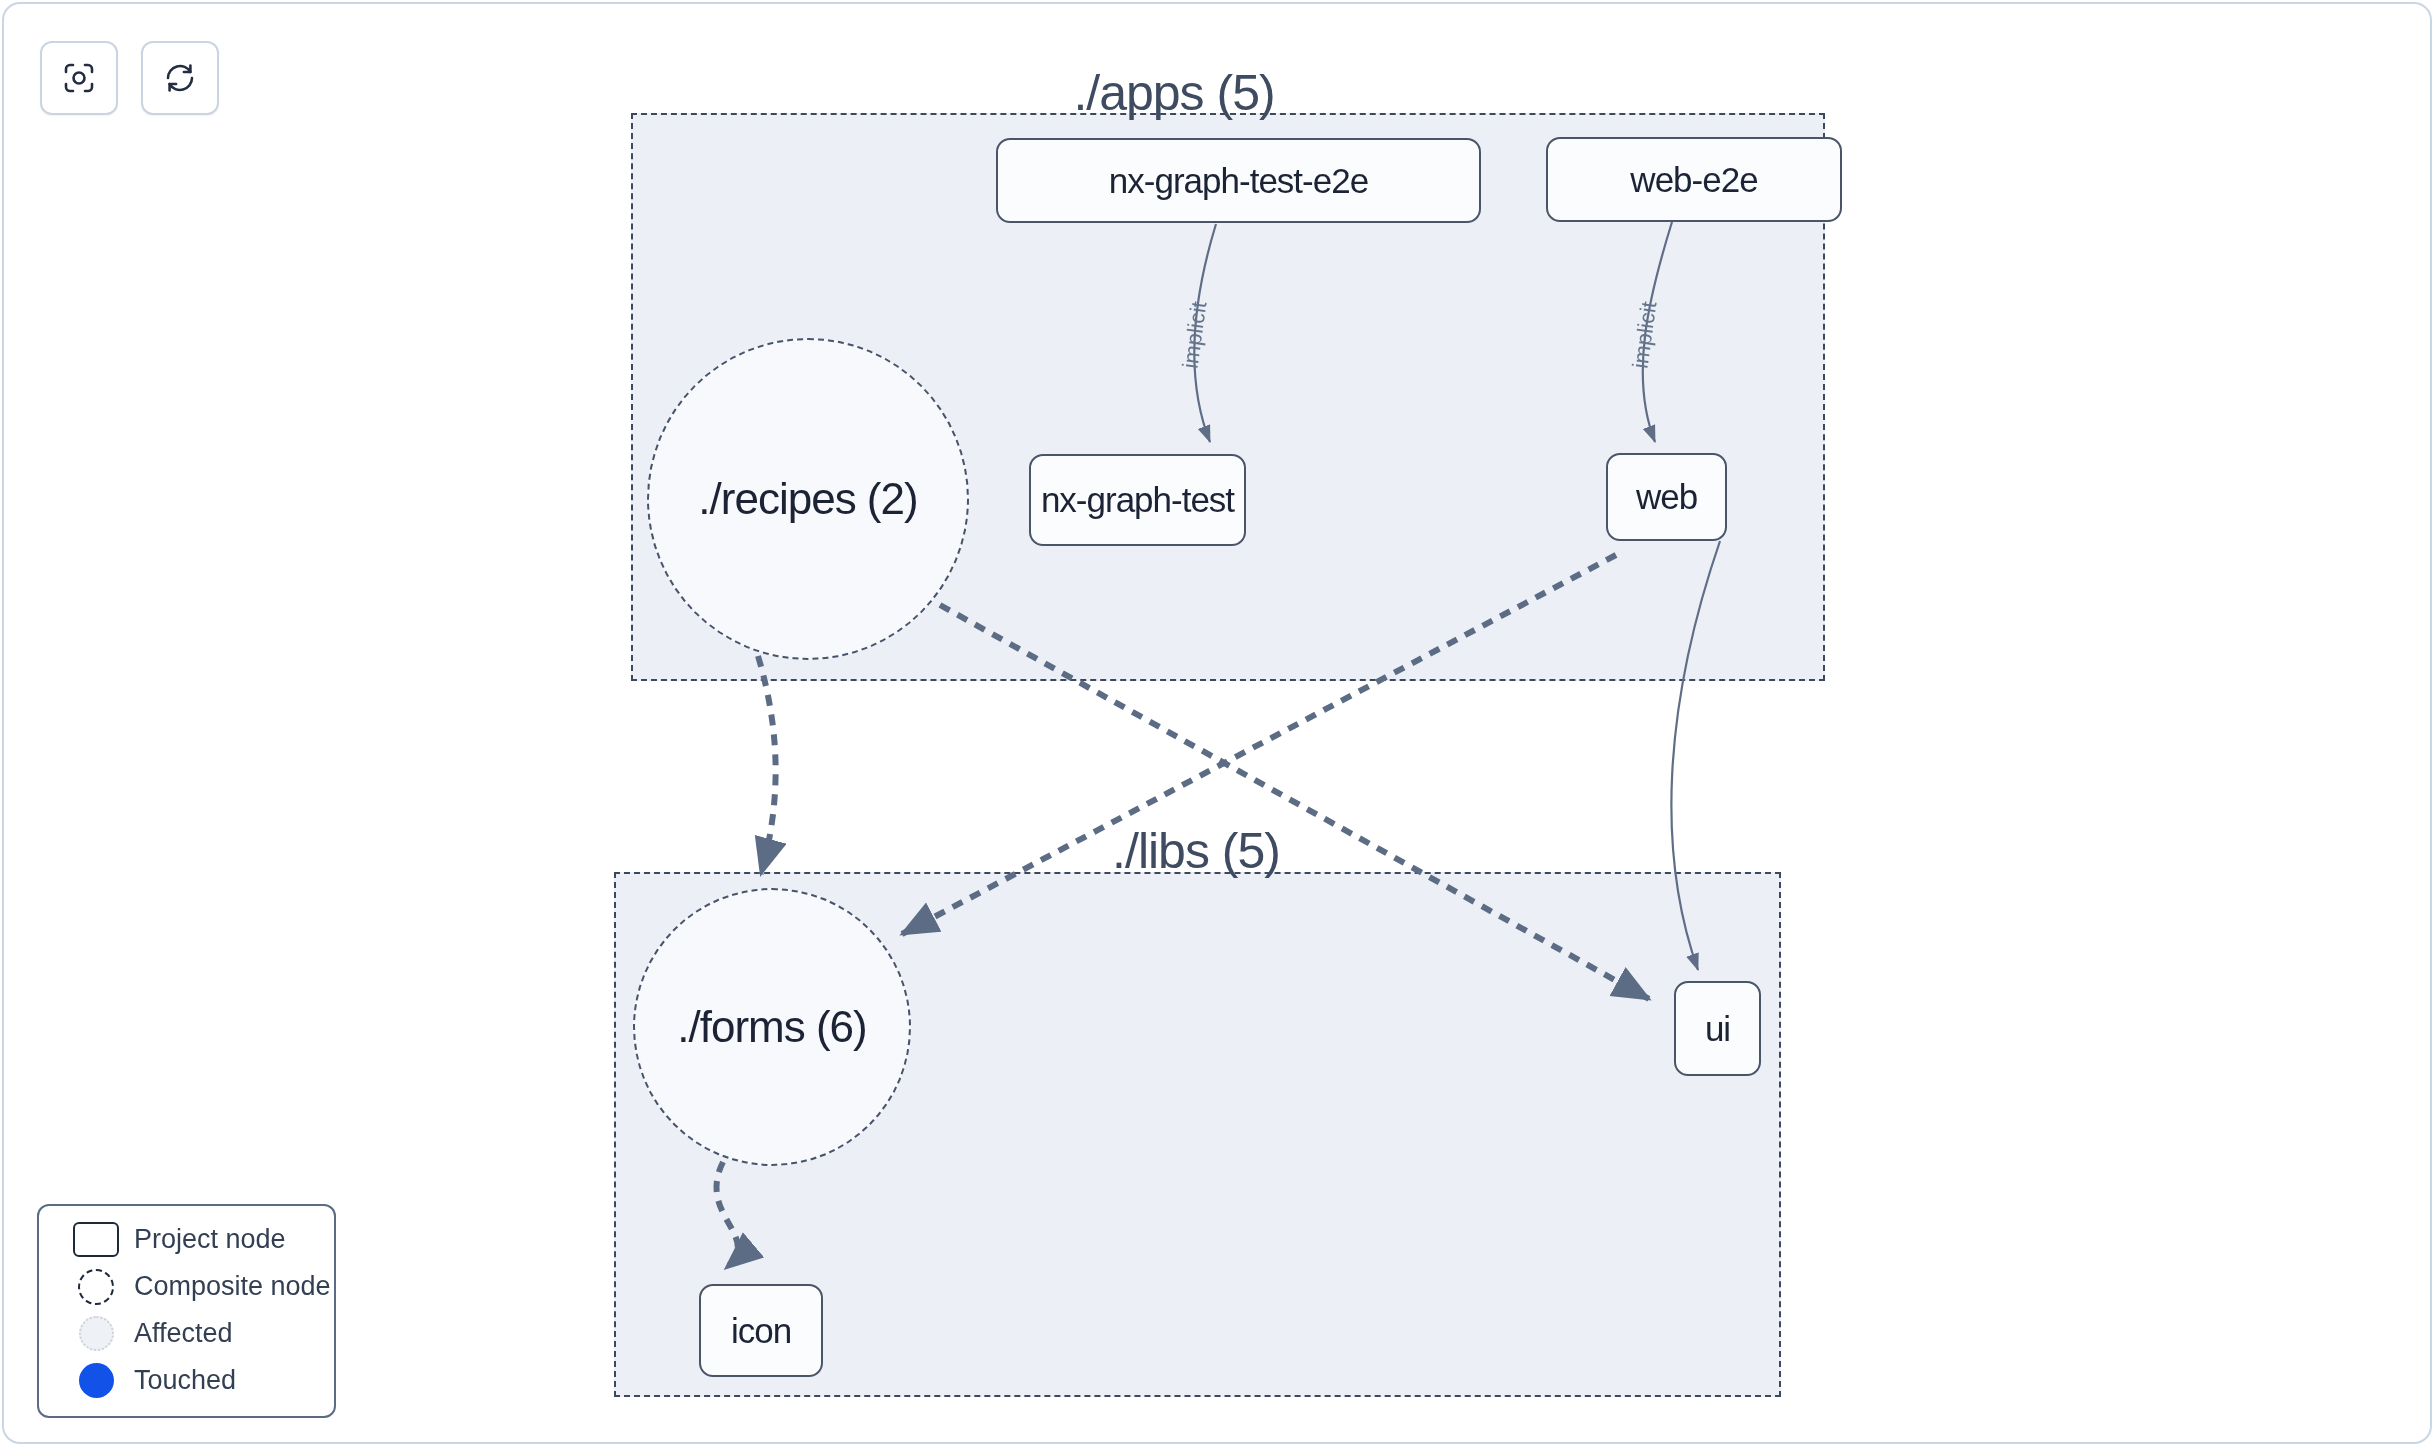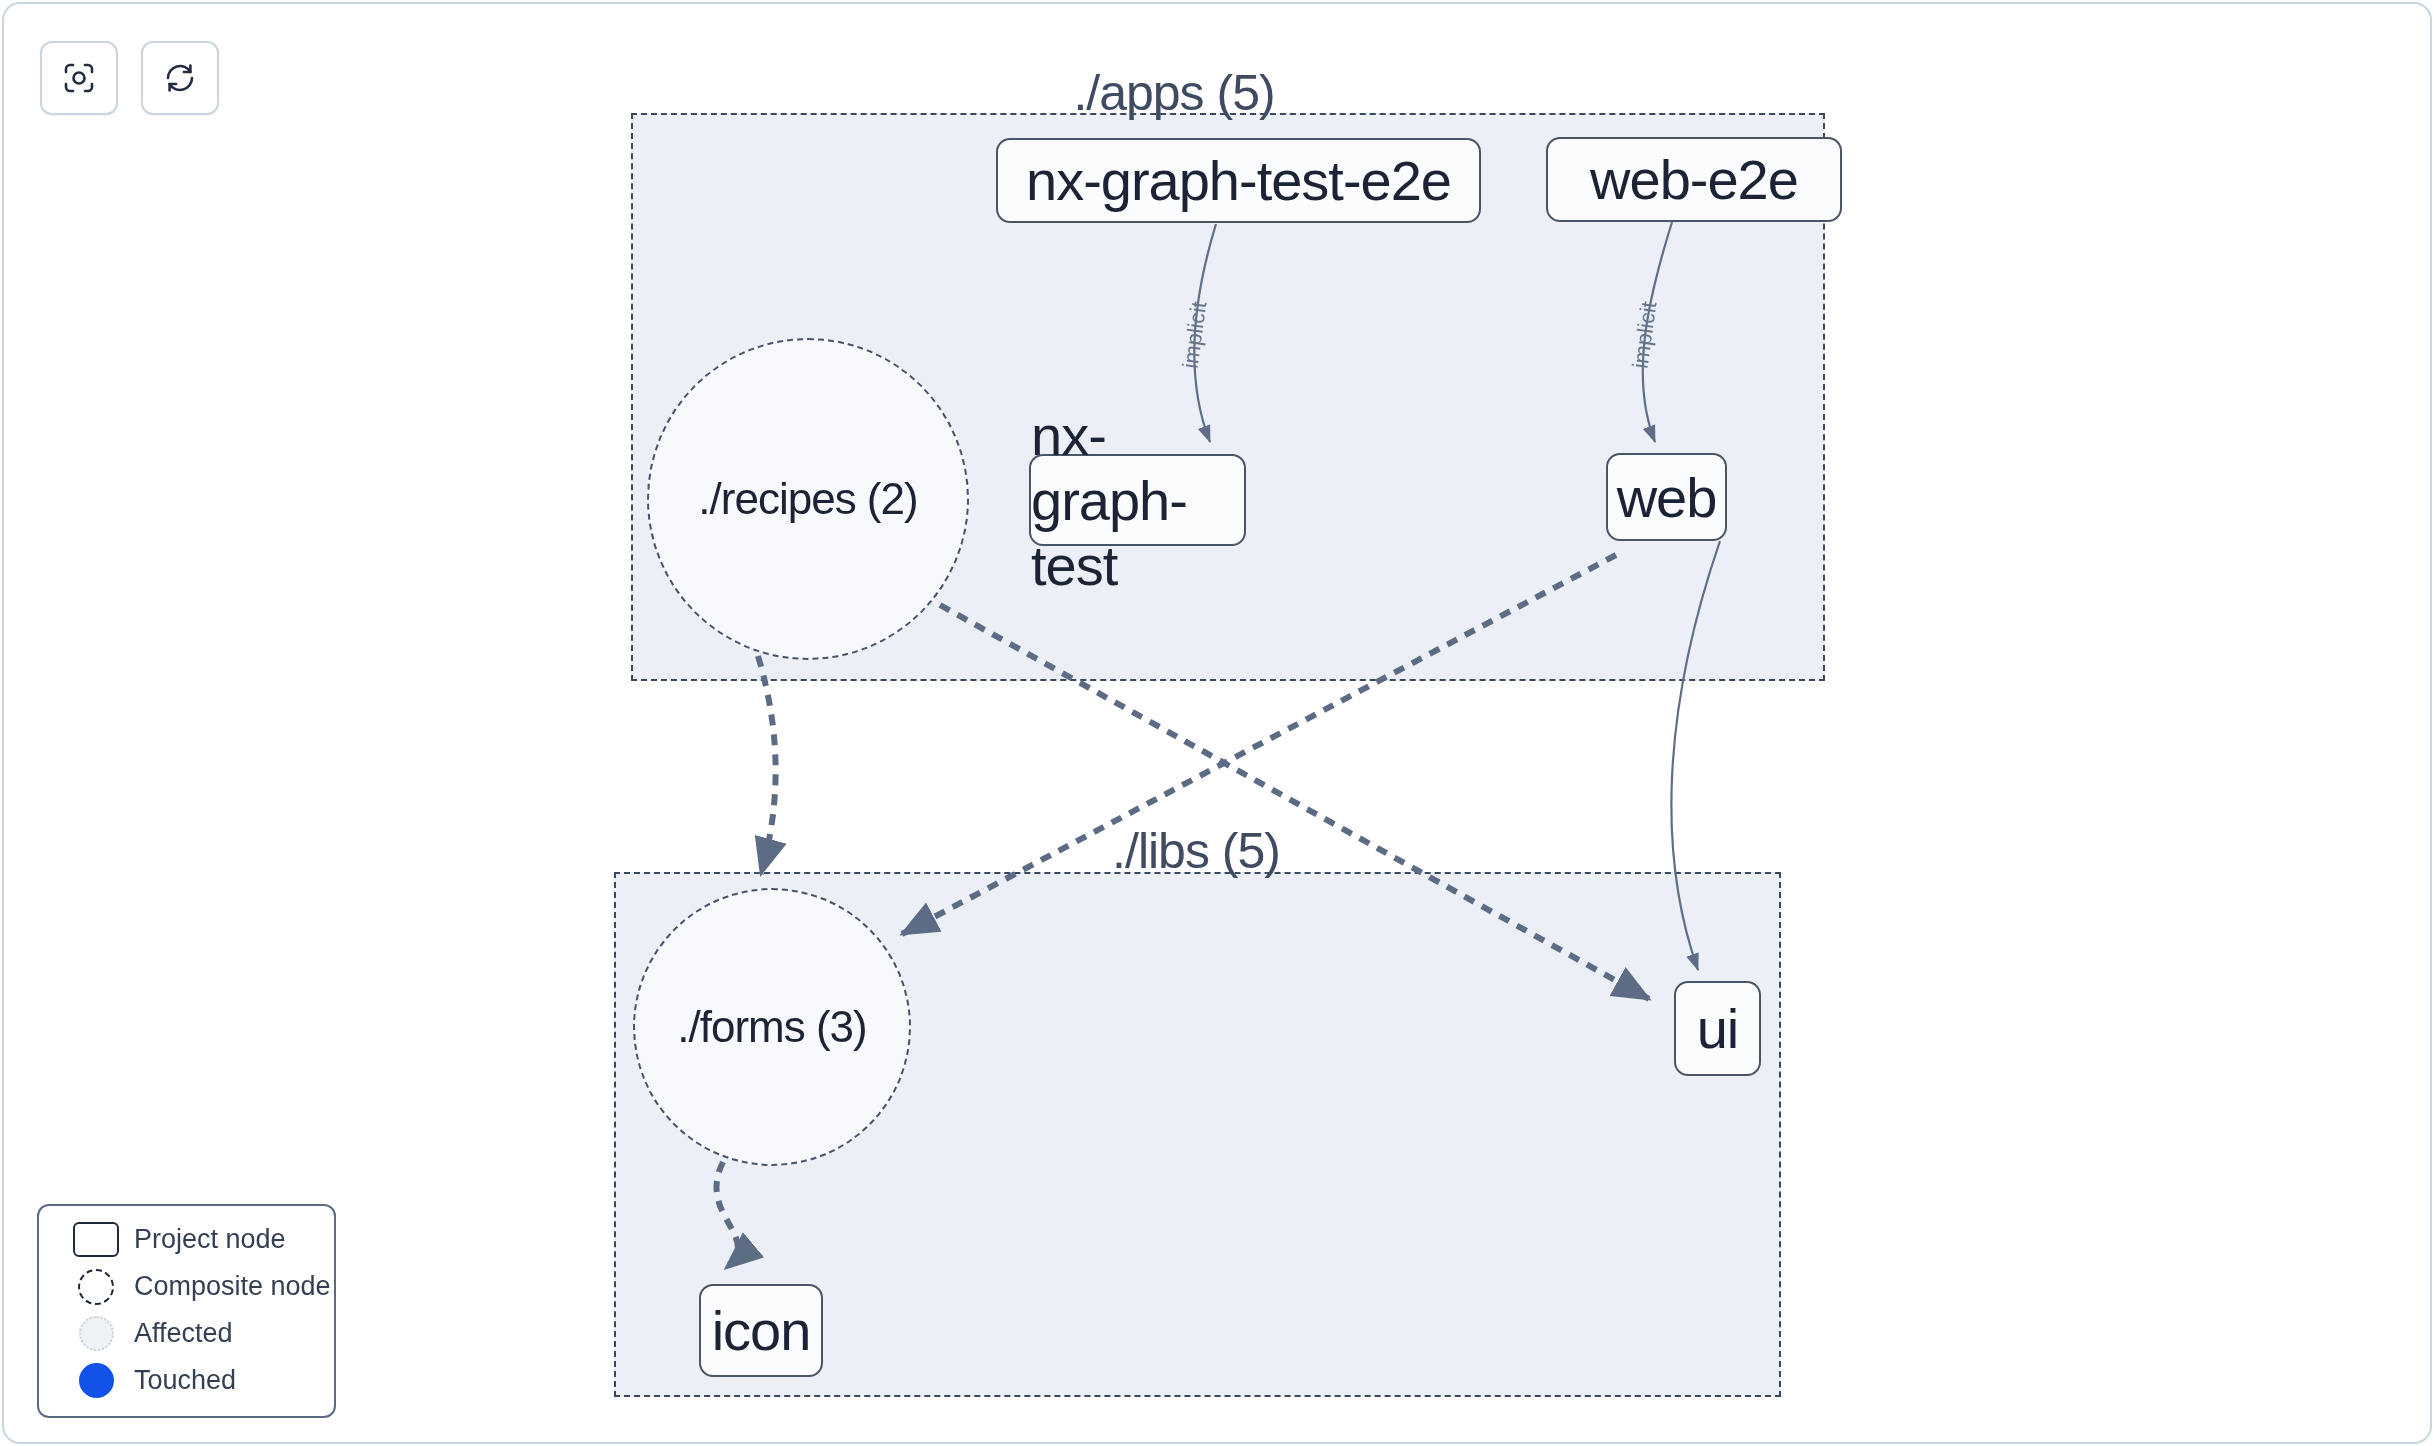--- a/index.html
+++ b/index.html
@@ -27,21 +27,21 @@
   #apps-label{left:1000px; top:60px;}
   #libs-label{left:1022px; top:818px;}
   
   svg.edges{position:absolute; left:0; top:0; z-index:4;}
   .edge-thin{stroke:#5f6e86; stroke-width:2.2; fill:none;}
   .edge-thick{stroke:#5c6c84; stroke-width:6; fill:none; stroke-dasharray:11 9;}
   
   .node{
     position:absolute; background:#fbfcfe; border:2px solid #4a5568; border-radius:14px;
     display:flex; align-items:center; justify-content:center; color:#1b2335;
-    font-size:56px; letter-spacing:-1px; z-index:6; cursor:pointer; box-sizing:border-box;
+    font-size:35px; letter-spacing:-1px; z-index:6; cursor:pointer; box-sizing:border-box;
   }
   #node-nx-graph-test-e2e{left:992px; top:134px; width:485px; height:85px;}
   #node-web-e2e{left:1542px; top:133px; width:296px; height:85px;}
   #node-nx-graph-test{left:1025px; top:450px; width:217px; height:92px;}
   #node-web{left:1602px; top:449px; width:121px; height:88px;}
   #node-ui{left:1670px; top:977px; width:87px; height:95px;}
   #node-icon{left:695px; top:1280px; width:124px; height:93px;}
   .composite{
     position:absolute; background:#f7f9fc; border:2.5px dashed #47536b; border-radius:50%;
     display:flex; align-items:center; justify-content:center; color:#1b2335;
@@ -98,21 +98,21 @@
   <div class="group-label" id="apps-label">./apps (5)</div>
   <div class="group-label" id="libs-label">./libs (5)</div>
 
   <div class="edge-label" id="implicit-1">implicit</div>
   <div class="edge-label" id="implicit-2">implicit</div>
 
   <div class="composite" id="composite-recipes">
     <span>./recipes (2)</span>
   </div>
   <div class="composite" id="composite-forms">
-    <span>./forms (3)</span>
+    <span>./forms (6)</span>
   </div>
 
   <div class="node" id="node-nx-graph-test-e2e">
     <span>nx-graph-test-e2e</span>
   </div>
   <div class="node" id="node-web-e2e">
     <span>web-e2e</span>
   </div>
   <div class="node" id="node-nx-graph-test">
     <span>nx-graph-test</span>

